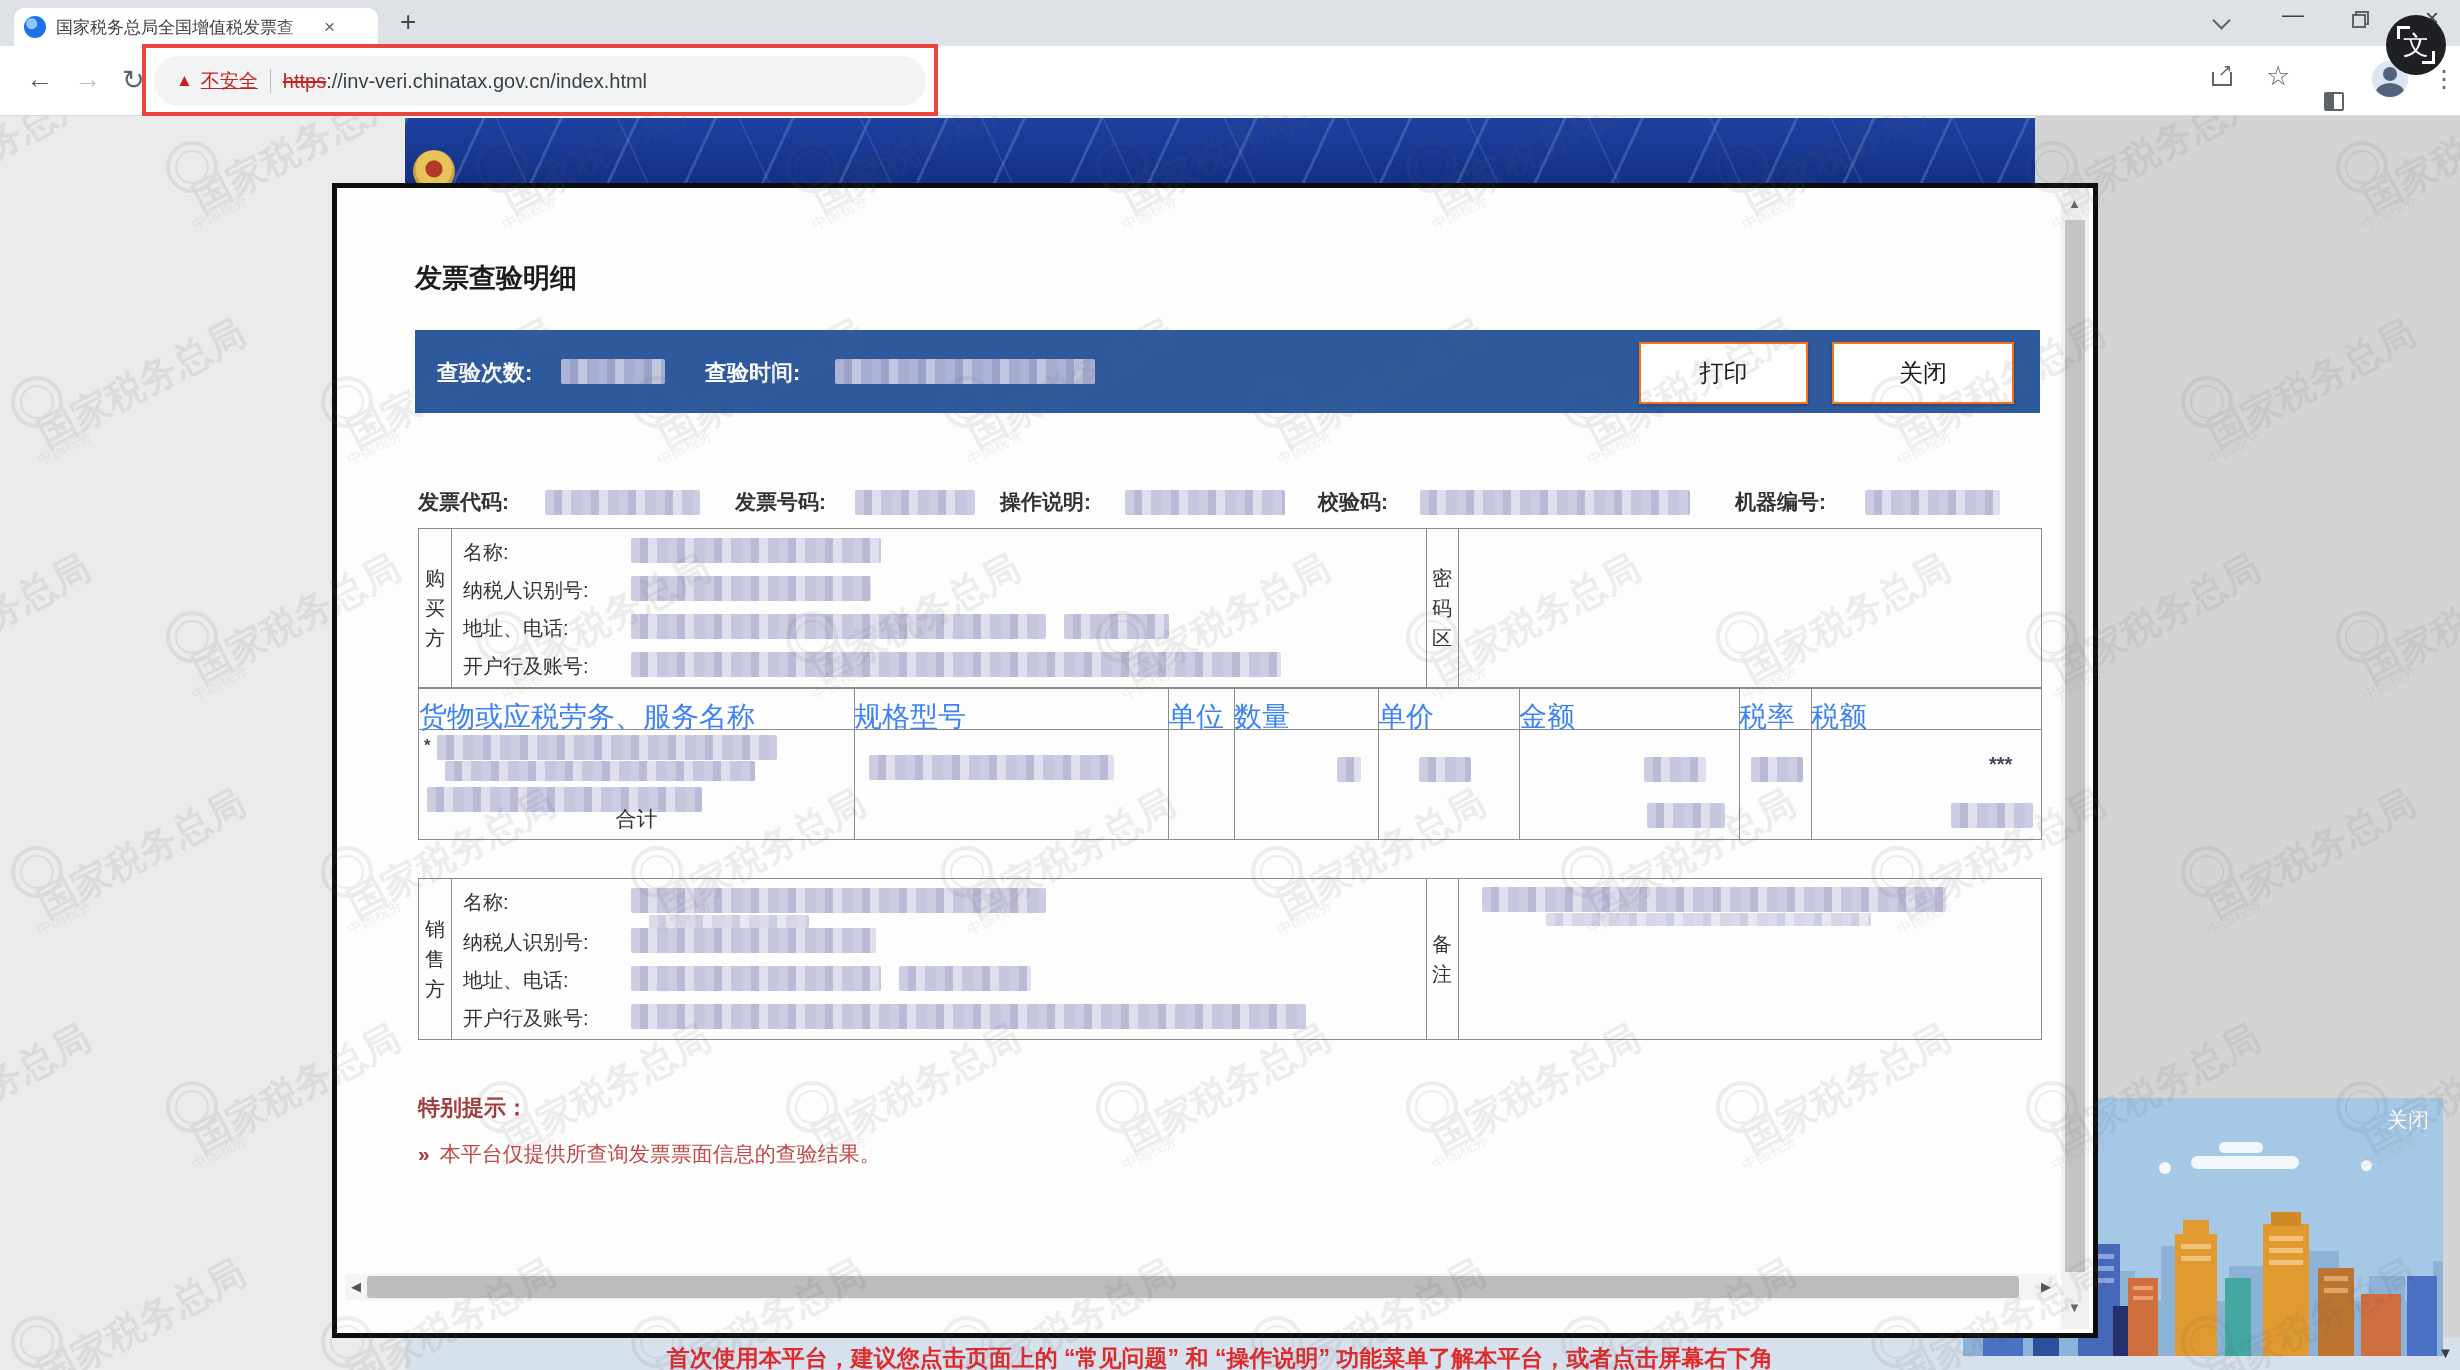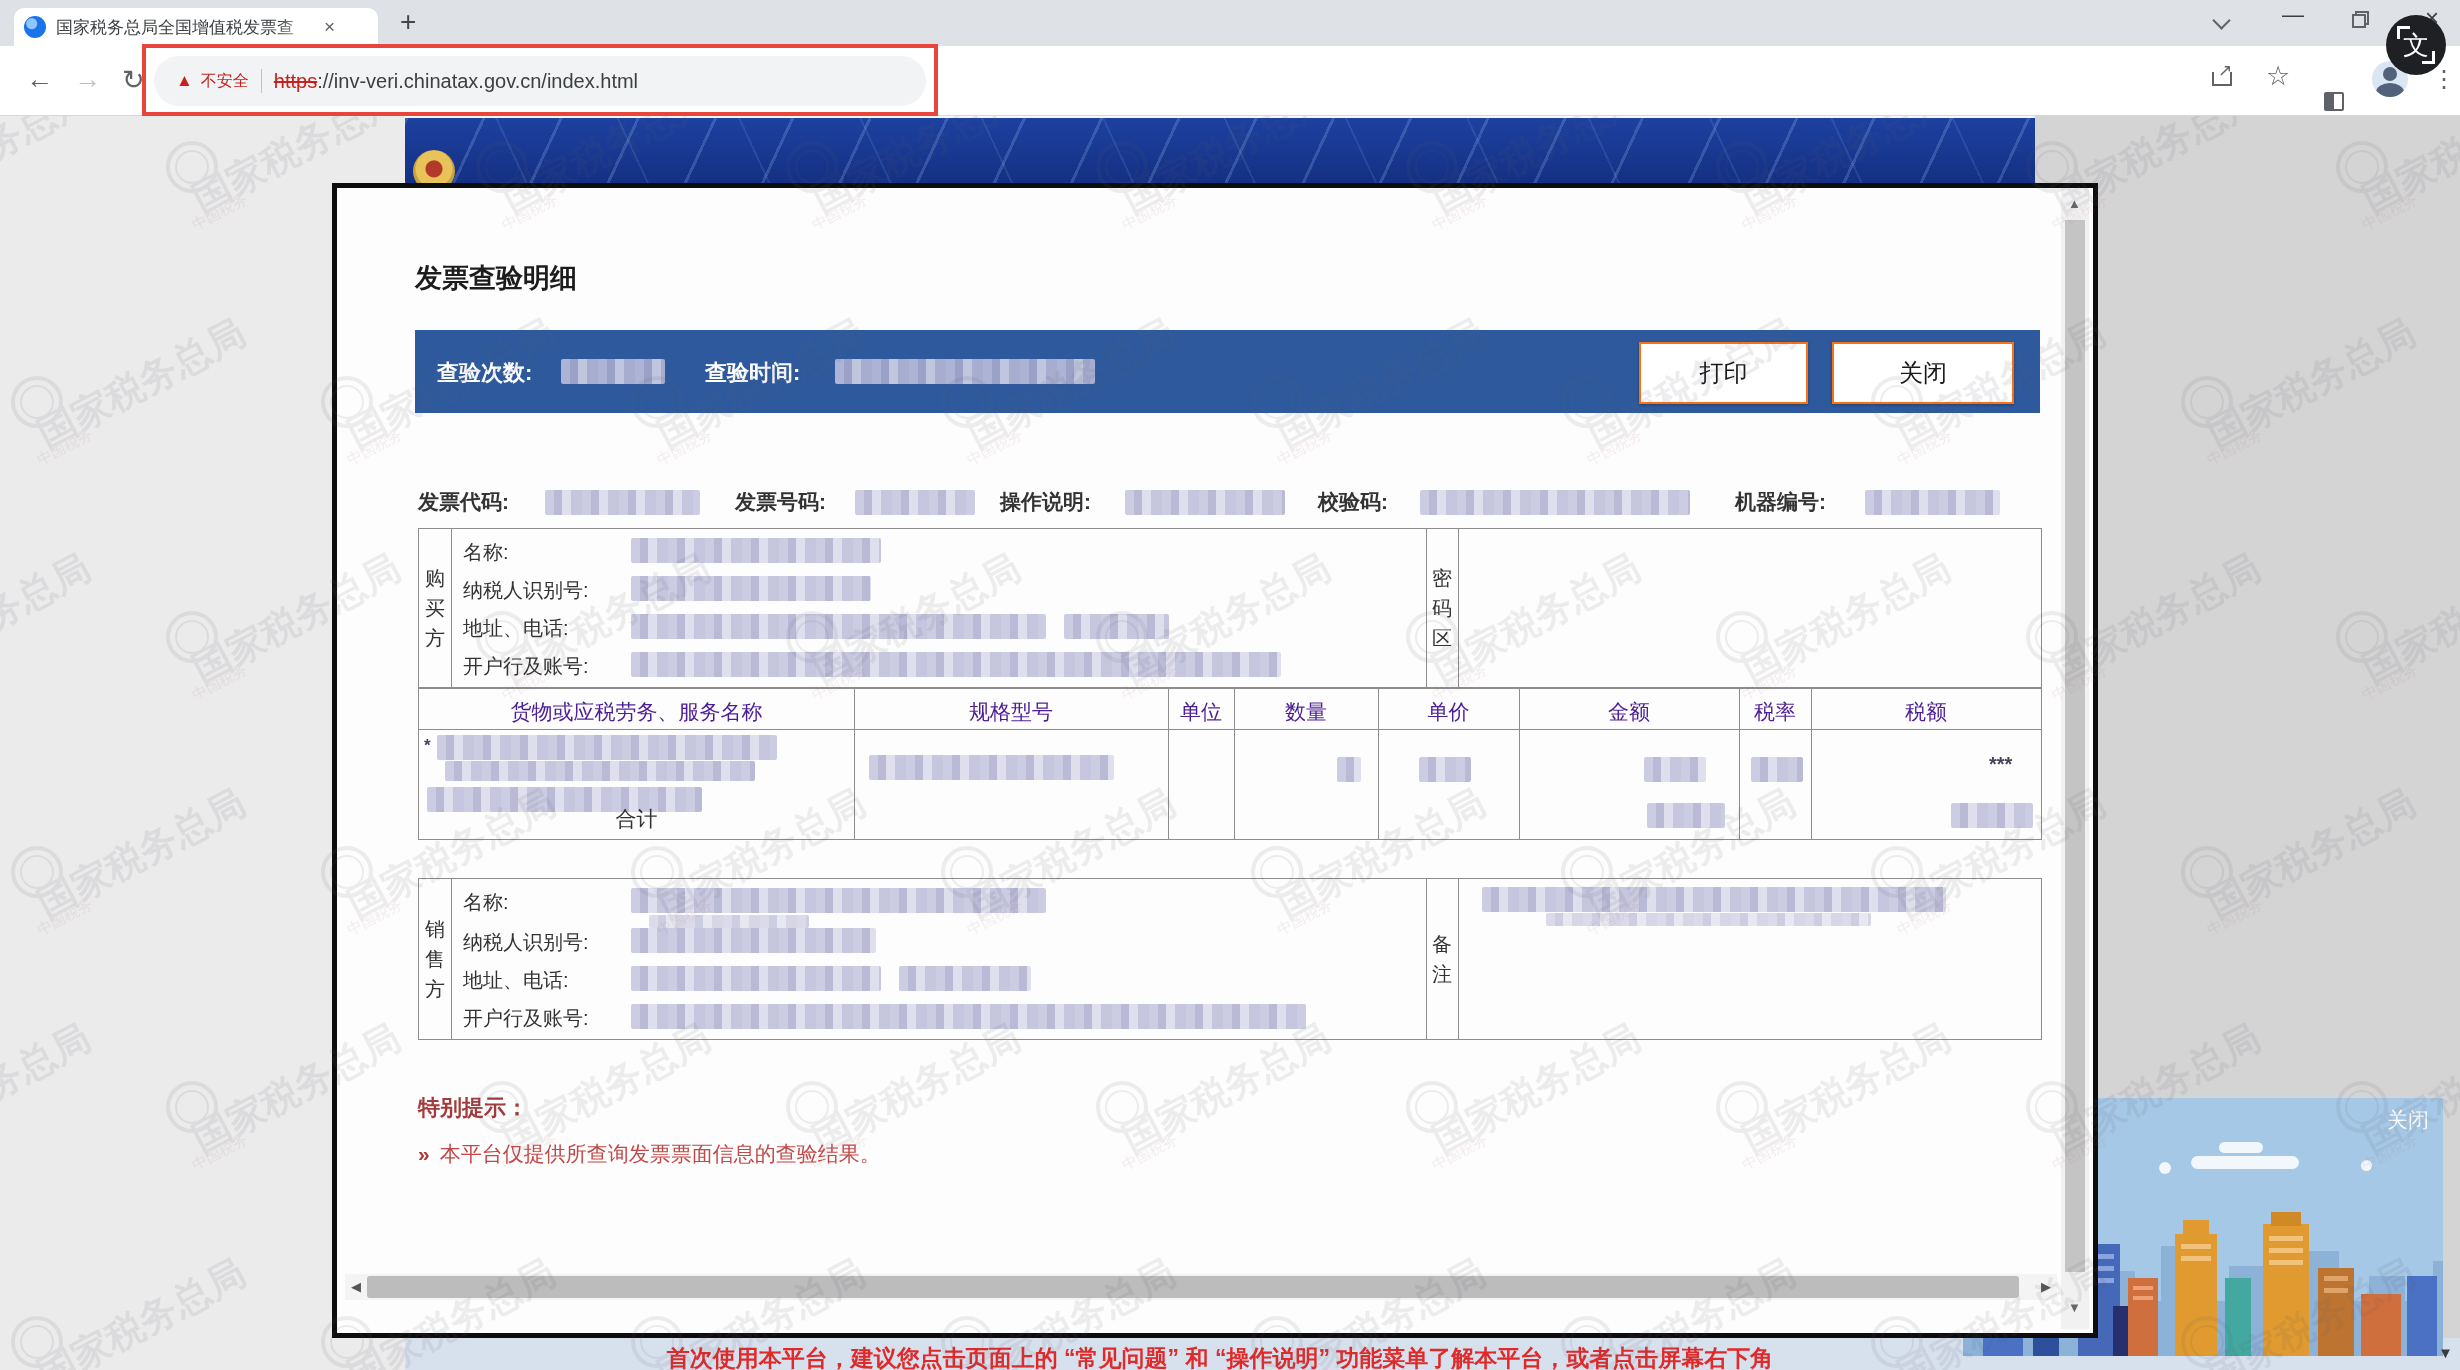--- a/index.html
+++ b/index.html
@@ -18,21 +18,21 @@
   .winctl{position:absolute;top:6px;color:#3c4043;font-size:22px;}
   .chev{width:11px;height:11px;border-right:2.5px solid #5f6368;border-bottom:2.5px solid #5f6368;transform:rotate(45deg);}
   .restore{position:relative;width:17px;height:17px;}
   .restore::before{content:"";position:absolute;right:0;top:0;width:10px;height:10px;border:2px solid #5f6368;}
   .restore::after{content:"";position:absolute;left:0;bottom:0;width:10px;height:10px;border:2px solid #5f6368;background:#dee1e6;}
   .toolbar{position:absolute;left:0;top:46px;width:2460px;height:69px;background:#ffffff;z-index:30;border-bottom:1px solid #d5d8dc;}
   .navic{position:absolute;top:18px;font-size:27px;color:#5f6368;}
   .addr{position:absolute;left:154px;top:10px;width:772px;height:50px;background:#f1f3f4;border-radius:25px;
         display:flex;align-items:center;padding:0 22px;box-sizing:border-box;}
   .warn-tri{color:#c5221f;font-size:17px;margin-right:8px;}
-  .insecure{color:#c5221f;font-size:16px;}
+  .insecure{color:#c5221f;font-size:19px;text-decoration:underline;}
   .addr-div{width:1px;height:24px;background:#bdc1c6;margin:0 12px;}
   .scheme{color:#c5221f;font-size:20px;text-decoration:line-through;text-align:center;}
   .urlrest{color:#3c4043;font-size:20px;}
   .redbox{position:absolute;left:142px;top:44px;width:796px;height:72px;border:4px solid #e8463d;z-index:31;box-sizing:border-box;}
   .share{position:relative;width:20px;height:18px;margin-top:4px;}
   .share::before{content:"";position:absolute;left:0;bottom:0;width:16px;height:12px;border:2px solid #5f6368;border-top:none;}
   .share::after{content:"↗";position:absolute;left:6px;top:-8px;font-size:17px;color:#5f6368;}
   .panelicon{width:20px;height:19px;border:2px solid #5f6368;border-radius:2px;position:relative;box-sizing:border-box;}
   .panelicon::after{content:"";position:absolute;left:0;top:0;bottom:0;width:8px;background:#5f6368;}
   .avatar{width:36px;height:36px;border-radius:50%;background:#dbe6f5;position:relative;overflow:hidden;}
@@ -83,21 +83,21 @@
     background:repeating-linear-gradient(90deg,#c3c3de 0 9px,#aeaecf 9px 17px,#d9d9ea 17px 26px,#bcbcd8 26px 37px);}
   .blur.thin{height:13px;opacity:.6;}
 
   .tbl{position:absolute;border:1px solid #8c8c8c;box-sizing:content-box;}
   .vl{position:absolute;top:0;bottom:0;width:1px;background:#8c8c8c;}
   .hl{position:absolute;left:0;right:0;height:1px;background:#8c8c8c;}
   .side-label{position:absolute;left:0;top:0;bottom:0;width:32px;display:flex;align-items:center;justify-content:center;
        font-size:20px;color:#333;line-height:1.5;text-align:center;}
   .side-label span{width:22px;display:block;}
   .frow-label{position:absolute;left:44px;font-size:20px;color:#333333;}
-  .col-h{position:absolute;top:9px;font-size:21px;color:#4c1d95;font-weight:500;text-align:center;}
+  .col-h{position:absolute;top:9px;font-size:28px;color:#3b82f6;font-weight:500;text-align:left;}
   .tot-label{position:absolute;font-size:21px;color:#333333;}
   .masked{position:absolute;font-size:20px;color:#44445a;font-weight:bold;}
   .amt-label{position:absolute;top:8px;font-size:21px;color:#333333;}
 
   .notice-title{position:absolute;left:81px;top:905px;font-size:22px;font-weight:bold;color:#a23b3b;}
   .notice-item{position:absolute;left:81px;font-size:21px;color:#c24747;}
   .notice-item .mk{margin-right:10px;font-weight:bold;color:#b03a3a;}
 
   .hscroll{position:absolute;left:8px;top:1086px;width:1712px;height:26px;background:#f4f4f4;}
   .hthumb{position:absolute;left:22px;top:2px;width:1652px;height:22px;background:#bcbcbc;border-radius:3px;}

